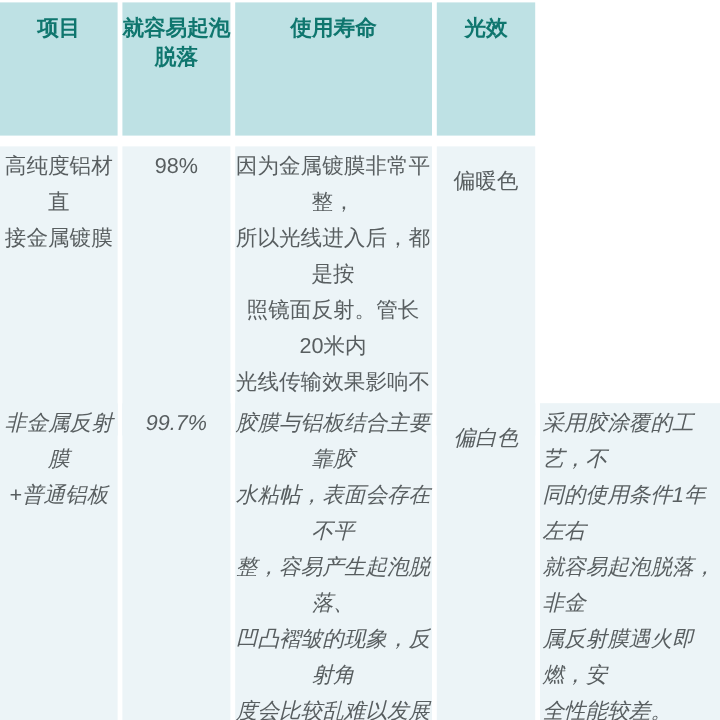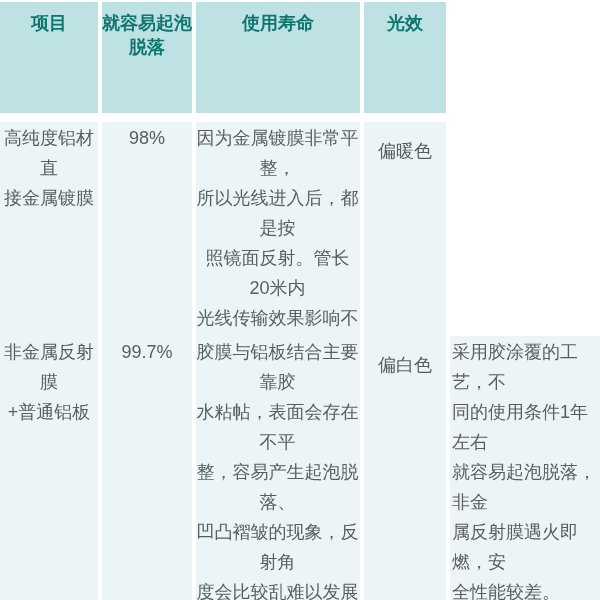--- a/index.html
+++ b/index.html
@@ -35,21 +35,21 @@
   }
   .data-row .cell {
     background: #ecf4f7;
     color: #585e60;
     font-size: 18px;
     line-height: 30px;
     box-sizing: border-box;
     white-space: pre-line;
   }
   .row-1 { margin-top: 9px; height: 210px; }
-  .row-2 { margin-top: 4px; height: 259px; }
+  .row-2 { margin-top: 4px; height: 259px; font-style: italic; }
   .cell.c-item    { text-align: center; padding-top: 1px; }
   .cell.c-reflect { text-align: center; padding-top: 1px; }
   .cell.c-loss    { text-align: center;   padding: 1px 1px 0 0; }
   .cell.c-effect  { text-align: center; padding-top: 14px; }
   .cell.c-life    { text-align: left;   padding: 1px 0 0 2px; }
 </style>
 </head>
 <body>
 
 <div class="page">

